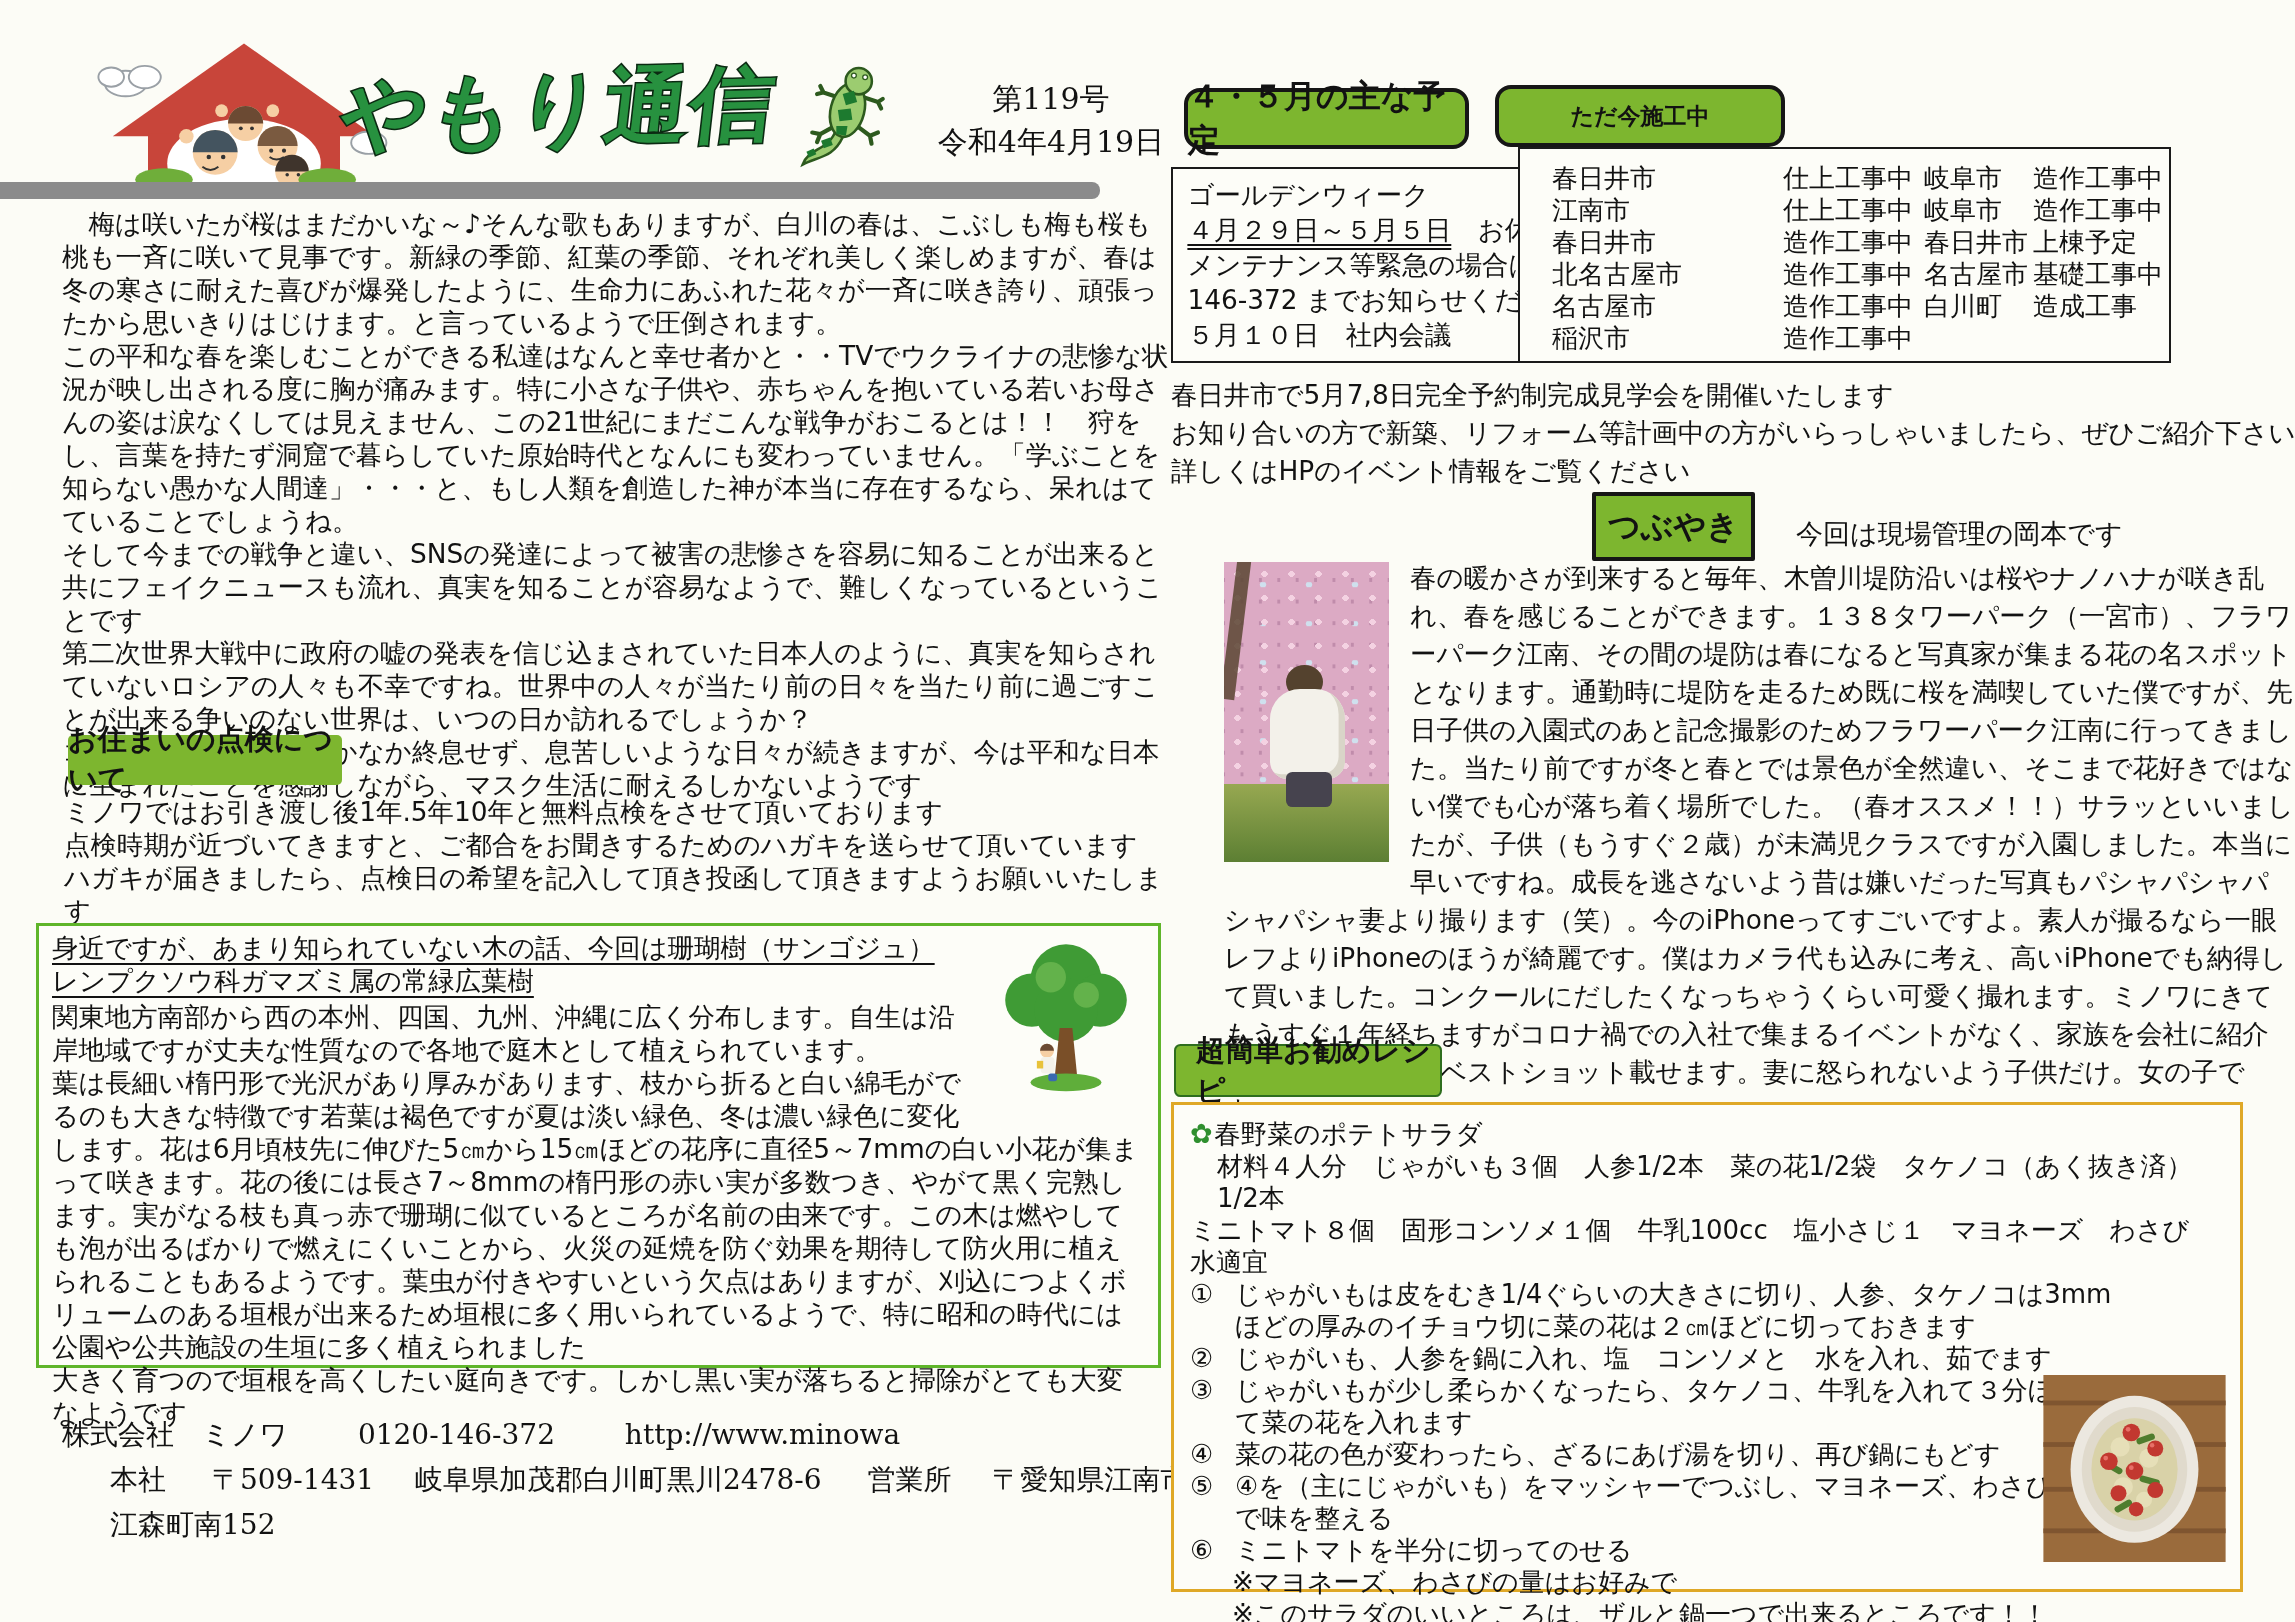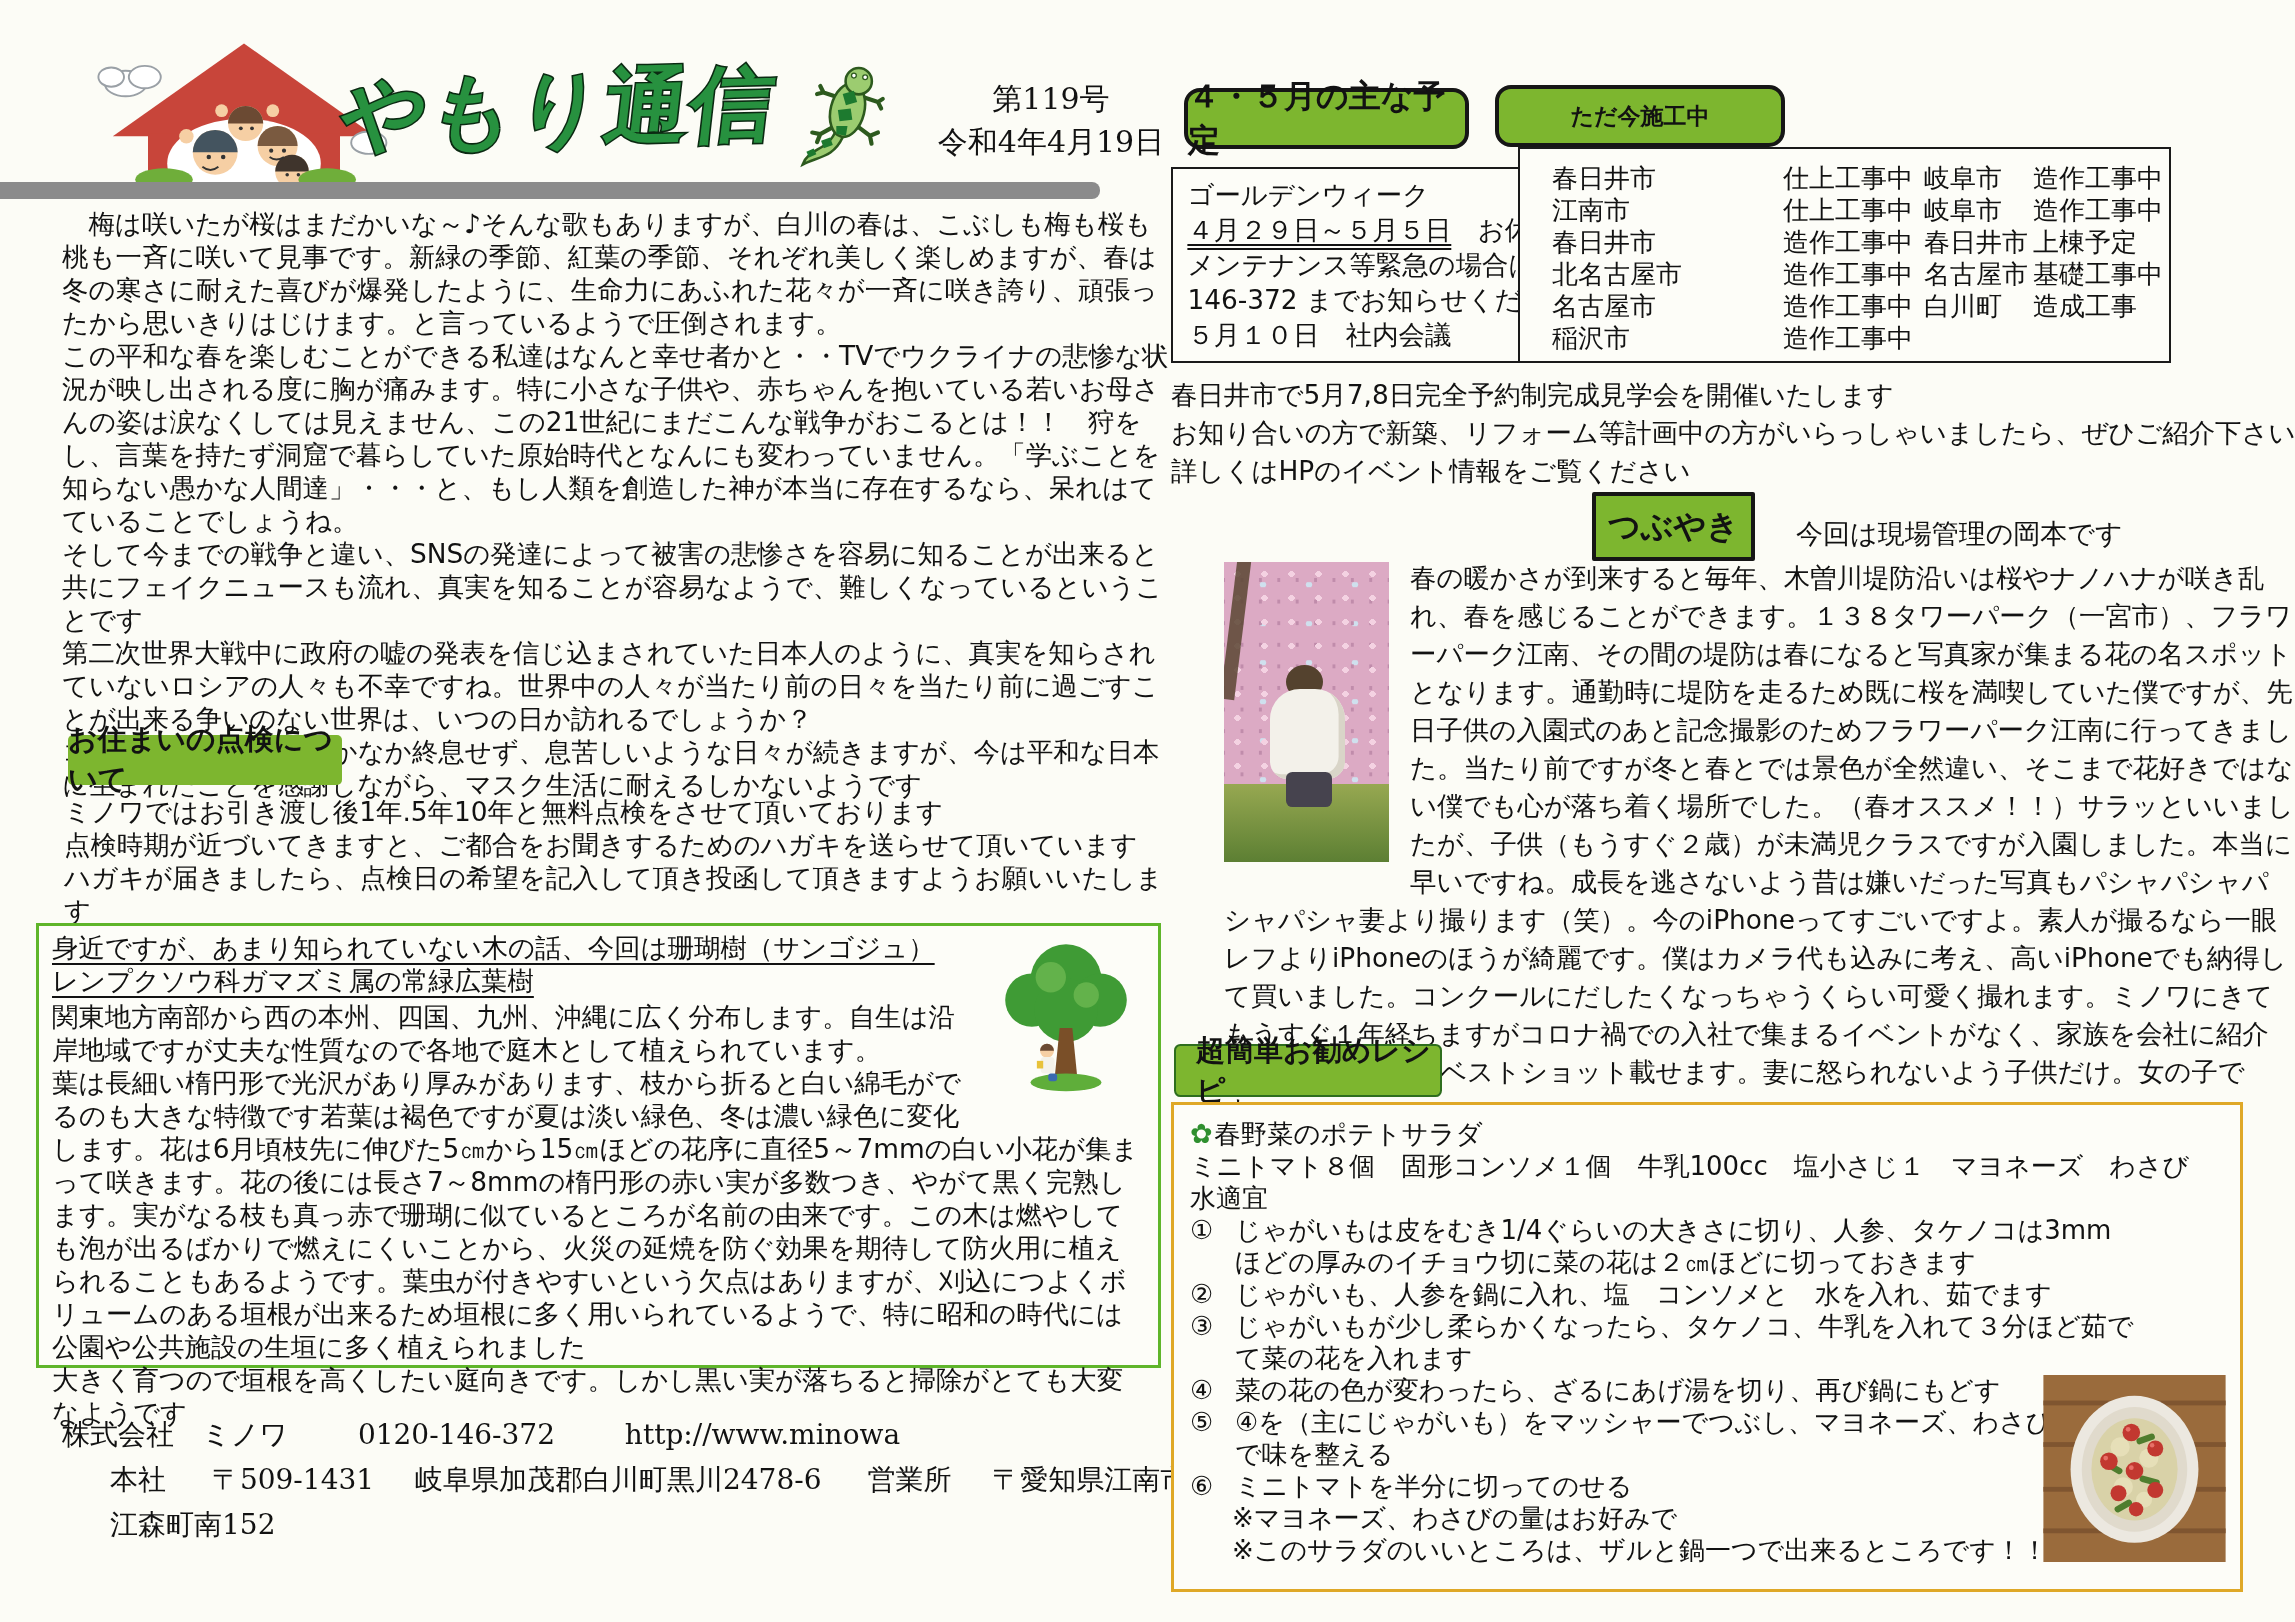--- a/index.html
+++ b/index.html
@@ -276,20 +276,21 @@
     </div>
     <span>春の暖かさが到来すると毎年、木曽川堤防沿いは桜やナノハナが咲き乱れ、春を感じることができます。１３８タワーパーク（一宮市）、フラワーパーク江南、その間の堤防は春になると写真家が集まる花の名スポットとなります。通勤時に堤防を走るため既に桜を満喫していた僕ですが、先日子供の入園式のあと記念撮影のためフラワーパーク江南に行ってきました。当たり前ですが冬と春とでは景色が全然違い、そこまで花好きではない僕でも心が落ち着く場所でした。（春オススメ！！）サラッといいましたが、子供（もうすぐ２歳）が未満児クラスですが入園しました。本当に早いですね。成長を逃さないよう昔は嫌いだった写真もパシャパシャパシャパシャ妻より撮ります（笑）。今のiPhoneってすごいですよ。素人が撮るなら一眼レフよりiPhoneのほうが綺麗です。僕はカメラ代も込みに考え、高いiPhoneでも納得して買いました。コンクールにだしたくなっちゃうくらい可愛く撮れます。ミノワにきてもうすぐ１年経ちますがコロナ禍での入社で集まるイベントがなく、家族を会社に紹介できていないのでベストショット載せます。妻に怒られないよう子供だけ。女の子です。</span>
   </div>
 
   <div id="recipe-pill" class="green-pill" style="position:absolute;padding-left:20px;">超簡単お勧めレシピ</div>
 
   <div id="recipe-box">
     <div id="recipe-title-row">
       <span id="flower-glyph">✿</span><span>春野菜のポテトサラダ</span>
     </div>
+    <div class="ing-indent">材料４人分　じゃがいも３個　人参1/2本　菜の花1/2袋　タケノコ（あく抜き済）1/2本</div>
     <div>ミニトマト８個　固形コンソメ１個　牛乳100cc　塩小さじ１　マヨネーズ　わさび　水適宜</div>
     <div class="step">
       <span class="step-num">①</span>
       <span class="step-text">じゃがいもは皮をむき1/4ぐらいの大きさに切り、人参、タケノコは3mm
 ほどの厚みのイチョウ切に菜の花は２㎝ほどに切っておきます</span>
     </div>
     <div class="step">
       <span class="step-num">②</span>
       <span class="step-text">じゃがいも、人参を鍋に入れ、塩　コンソメと　水を入れ、茹でます</span>
     </div>

